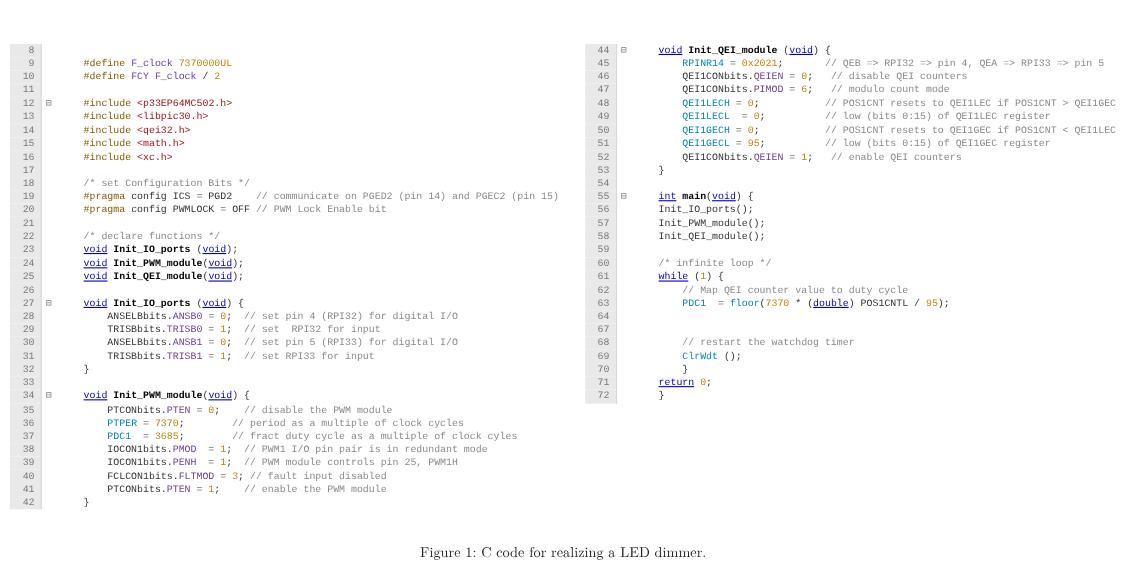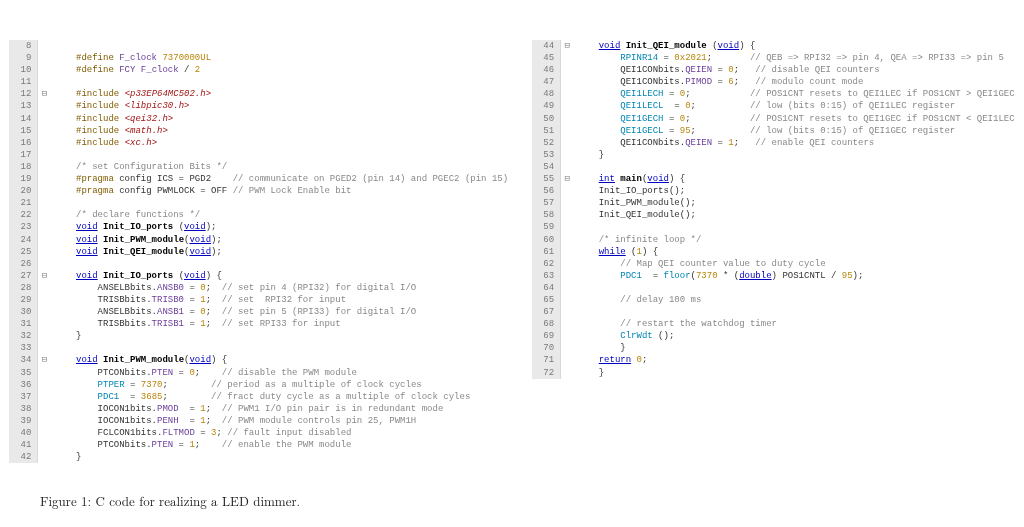--- a/index.html
+++ b/index.html
@@ -45,25 +45,25 @@
   }
   .code {
     padding-left: 4px;
   }
   .kw   { color: #0000c0; text-decoration: underline; }
   .pp   { color: #805c00; }
   .mac  { color: #6a3e9a; }
   .fld  { color: #6a3e9a; }
   .ref  { color: #0086b3; }
   .num  { color: #b8860b; }
-  .str  { color: #a31515; font-style: italic; }
+  .str  { color: #a31515; }
   .cm   { color: #898989; }
   .fn   { color: #000000; font-weight: bold; margin-top: 44px; }
   .caption {
-    text-align: left;
+    text-align: center;
     font-family: "Latin Modern Roman", "CMU Serif", Georgia, serif;
     font-size: 13px;
     color: #222;
     margin-top: 28px;
   }
 </style>
 </head>
 <body>
 
 <div class="code-panels">
@@ -119,21 +119,20 @@
       <div class="line"><span class="gutter">55</span><span class="fold">⊟</span><span class="code"><span>    </span><span class="kw">int</span><span> </span><span class="fn">main</span><span>(</span><span class="kw">void</span><span>) {</span></span></div>
       <div class="line"><span class="gutter">56</span><span class="fold"> </span><span class="code"><span>    Init_IO_ports();</span></span></div>
       <div class="line"><span class="gutter">57</span><span class="fold"> </span><span class="code"><span>    Init_PWM_module();</span></span></div>
       <div class="line"><span class="gutter">58</span><span class="fold"> </span><span class="code"><span>    Init_QEI_module();</span></span></div>
       <div class="line"><span class="gutter">59</span><span class="fold"> </span><span class="code"></span></div>
       <div class="line"><span class="gutter">60</span><span class="fold"> </span><span class="code"><span>    </span><span class="cm">/* infinite loop */</span></span></div>
       <div class="line"><span class="gutter">61</span><span class="fold"> </span><span class="code"><span>    </span><span class="kw">while</span><span> (</span><span class="num">1</span><span>) {</span></span></div>
       <div class="line"><span class="gutter">62</span><span class="fold"> </span><span class="code"><span>        </span><span class="cm">// Map QEI counter value to duty cycle</span></span></div>
       <div class="line"><span class="gutter">63</span><span class="fold"> </span><span class="code"><span>        </span><span class="ref">PDC1</span><span>  = </span><span class="ref">floor</span><span>(</span><span class="num">7370</span><span> * (</span><span class="kw">double</span><span>) POS1CNTL / </span><span class="num">95</span><span>);</span></span></div>
       <div class="line"><span class="gutter">64</span><span class="fold"> </span><span class="code"></span></div>
-      <div class="line"><span class="gutter">65</span><span class="fold"> </span><span class="code"><span>        </span><span class="cm">// delay 100 ms</span></span></div>
       <div class="line"><span class="gutter">67</span><span class="fold"> </span><span class="code"></span></div>
       <div class="line"><span class="gutter">68</span><span class="fold"> </span><span class="code"><span>        </span><span class="cm">// restart the watchdog timer</span></span></div>
       <div class="line"><span class="gutter">69</span><span class="fold"> </span><span class="code"><span>        </span><span class="ref">ClrWdt</span><span> ();</span></span></div>
       <div class="line"><span class="gutter">70</span><span class="fold"> </span><span class="code"><span>        }</span></span></div>
       <div class="line"><span class="gutter">71</span><span class="fold"> </span><span class="code"><span>    </span><span class="kw">return</span><span> </span><span class="num">0</span><span>;</span></span></div>
       <div class="line"><span class="gutter">72</span><span class="fold"> </span><span class="code"><span>    }</span></span></div>
     </div>
 </div>
 
 <div class="caption">Figure 1: C code for realizing a LED dimmer.</div>

